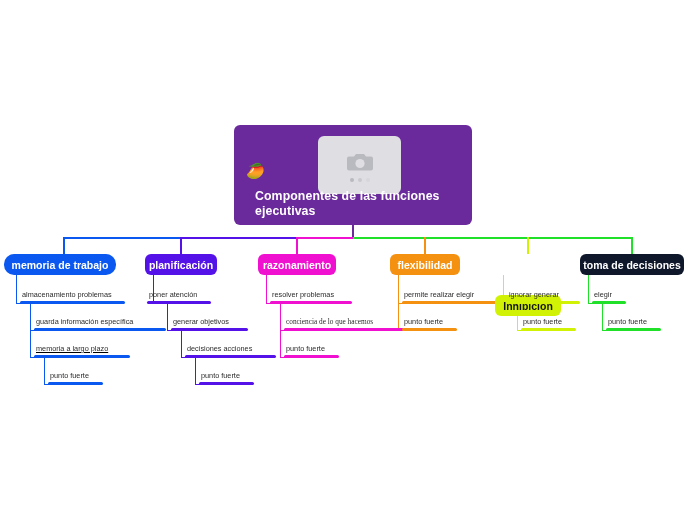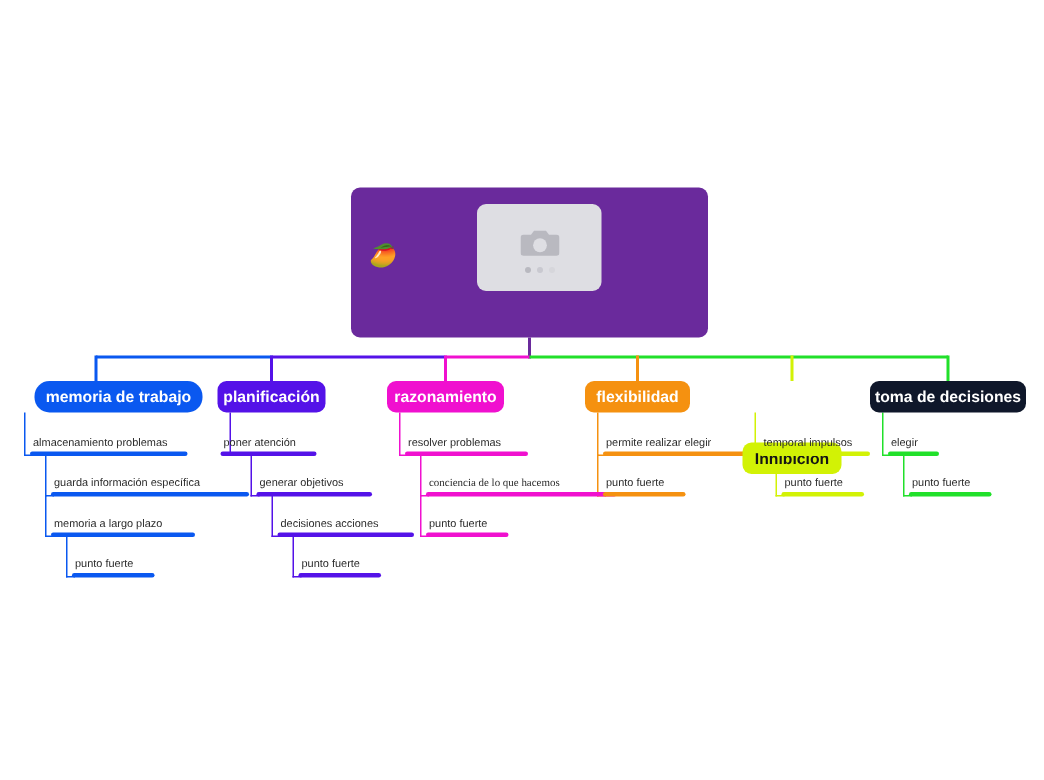--- a/index.html
+++ b/index.html
@@ -165,35 +165,36 @@
         <path d="M2 5 h5 l2 -2.6 h8 l2 2.6 h5 a2 2 0 0 1 2 2 v10 a2 2 0 0 1 -2 2 h-22 a2 2 0 0 1 -2 -2 v-10 a2 2 0 0 1 2 -2 z" fill="#b9b9c0"></path>
         <circle cx="13" cy="12" r="4.6" fill="#dedee3"></circle>
       </svg>
       <div class="root-dots">
           <i></i>
           <i></i>
           <i></i>
         </div>
     </div>
     <div class="root-emoji">🥭</div>
+    <div class="root-title">Componentes de las funciones ejecutivas</div>
   </div>
 
   <div id="branches">
-      <div class="branch-head" style="left: 23px; top: 254px; width: 112px; background: rgb(10, 88, 240); color: rgb(255, 255, 255); border-radius: 10px;">
+      <div class="branch-head" style="left: 4px; top: 254px; width: 112px; background: rgb(10, 88, 240); color: rgb(255, 255, 255); border-radius: 10px;">
         <span>memoria de trabajo</span>
       </div>
       <div class="sub-item" style="left: 20px; top: 291px;">
         <span class="sub-label">almacenamiento problemas</span>
         <span class="sub-bar" style="background: rgb(10, 88, 240); width: 104.65px;"></span>
       </div>
       <div class="sub-item" style="left: 34px; top: 318px;">
         <span class="sub-label">guarda información específica</span>
         <span class="sub-bar" style="background: rgb(10, 88, 240); width: 131.95px;"></span>
       </div>
-      <div class="sub-item" style="left: 34px; top: 345px;">
+      <div class="sub-item" style="left: 34px; top: 345px; text-decoration: underline;">
         <span class="sub-label">memoria a largo plazo</span>
         <span class="sub-bar" style="background: rgb(10, 88, 240); width: 95.55px;"></span>
       </div>
       <div class="sub-item" style="left: 48px; top: 372px;">
         <span class="sub-label">punto fuerte</span>
         <span class="sub-bar" style="background: rgb(10, 88, 240); width: 54.6px;"></span>
       </div>
       <div class="branch-head" style="left: 145px; top: 254px; width: 72px; background: rgb(84, 18, 232); color: rgb(255, 255, 255);">
         <span>planificación</span>
       </div>
@@ -236,21 +237,21 @@
         <span class="sub-bar" style="background: rgb(245, 145, 16); width: 109.2px;"></span>
       </div>
       <div class="sub-item" style="left: 402px; top: 318px;">
         <span class="sub-label">punto fuerte</span>
         <span class="sub-bar" style="background: rgb(245, 145, 16); width: 54.6px;"></span>
       </div>
       <div class="branch-head" style="left: 495px; top: 254px; width: 66px; background: rgb(210, 242, 5); color: rgb(21, 21, 21); margin-top: 41px;">
         <span>Inhibición</span>
       </div>
       <div class="sub-item" style="left: 507px; top: 291px;">
-        <span class="sub-label">temporal impulsos</span>
+        <span class="sub-label">ignorar generar</span>
         <span class="sub-bar" style="background: rgb(210, 242, 5); width: 72.8px;"></span>
       </div>
       <div class="sub-item" style="left: 521px; top: 318px;">
         <span class="sub-label">punto fuerte</span>
         <span class="sub-bar" style="background: rgb(210, 242, 5); width: 54.6px;"></span>
       </div>
       <div class="branch-head" style="left: 580px; top: 254px; width: 104px; background: #0f172a; color: rgb(255, 255, 255);">
         <span>toma de decisiones</span>
       </div>
       <div class="sub-item" style="left: 592px; top: 291px;">

